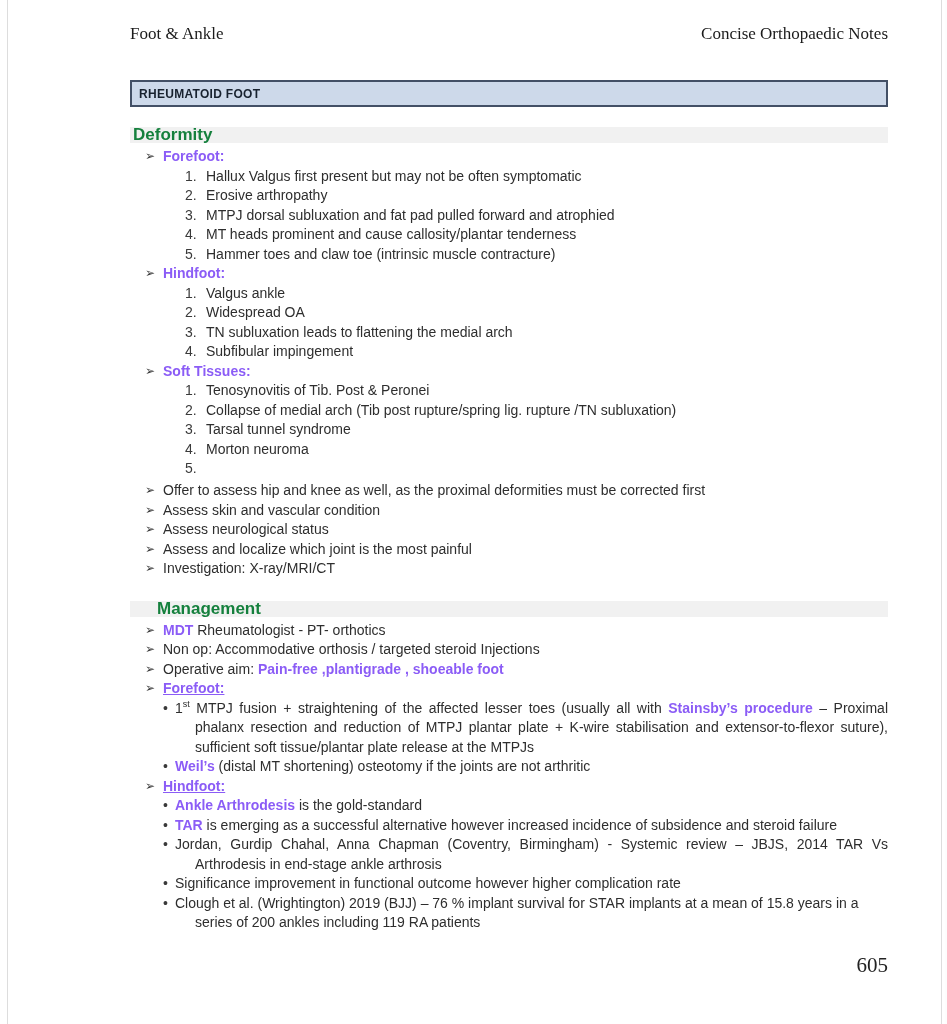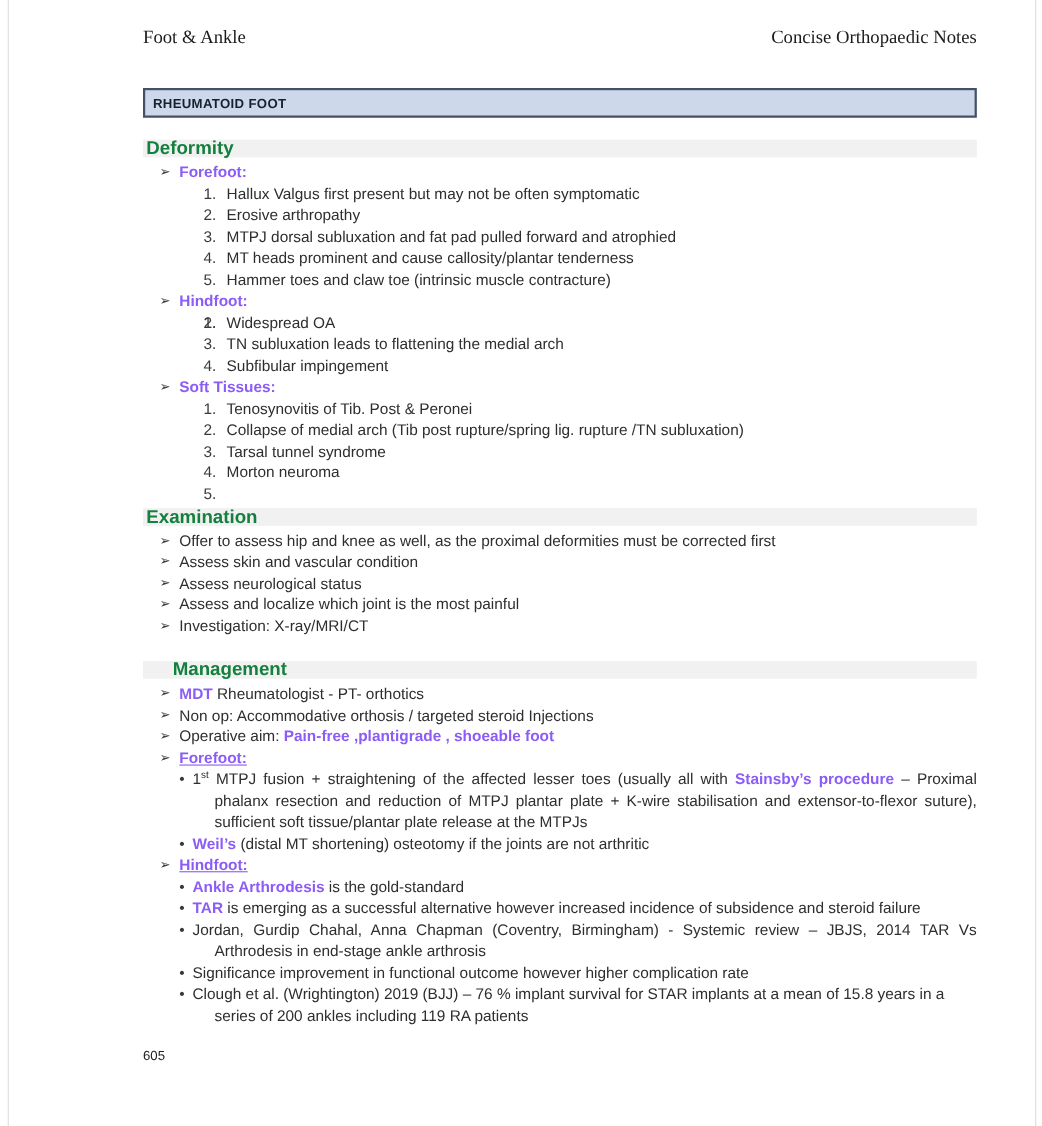--- a/index.html
+++ b/index.html
@@ -36,22 +36,22 @@
   .arrow > .txt{margin-left:33px;}
   .num > .marker{left:55px;}
   .num > .txt{margin-left:76px;}
   .bullet > .marker{left:33px;}
   .bullet > .txt{margin-left:65px;text-indent:-20px;}
   .justify > .txt{text-align:justify;}
   .seg-b{font-weight:bold;color:#8b5cf6;}
   .seg-u{text-decoration:underline;}
   sup{font-size:9px;line-height:0;vertical-align:super;}
   .page-number{
-    margin-top:20px;text-align:left;font-family:Liberation Sans, sans-serif;
-    font-size:12px;color:#222;
+    margin-top:20px;text-align:right;font-family:Liberation Serif, serif;
+    font-size:21px;color:#222;
   }
 </style>
 </head>
 <body>
 
 <div class="page">
   <div class="edge left"></div>
   <div class="edge right"></div>
 
   <div class="content">
@@ -90,20 +90,21 @@
           <div class="line num">
             <span class="marker">5.</span>
             <span class="txt"><span>Hammer toes and claw toe (intrinsic muscle contracture)</span></span>
           </div>
           <div class="line arrow">
             <span class="marker">➢</span>
             <span class="txt"><span class="seg-b">Hindfoot:</span></span>
           </div>
           <div class="line num">
             <span class="marker">1.</span>
+            <span class="txt"><span>Valgus ankle</span></span>
           </div>
           <div class="line num">
             <span class="marker">2.</span>
             <span class="txt"><span>Widespread OA</span></span>
           </div>
           <div class="line num">
             <span class="marker">3.</span>
             <span class="txt"><span>TN subluxation leads to flattening the medial arch</span></span>
           </div>
           <div class="line num">
@@ -128,21 +129,20 @@
           </div>
           <div class="line num">
             <span class="marker">4.</span>
             <span class="txt"><span>Morton neuroma</span></span>
           </div>
           <div class="line num">
             <span class="marker">5.</span>
           </div>
         </div>
         <div class="section">
-          <div class="section-bar" style="background: rgb(241, 241, 241);">Examination</div>
           <div class="line arrow">
             <span class="marker">➢</span>
             <span class="txt"><span>Offer to assess hip and knee as well, as the proximal deformities must be corrected first</span></span>
           </div>
           <div class="line arrow">
             <span class="marker">➢</span>
             <span class="txt"><span>Assess skin and vascular condition</span></span>
           </div>
           <div class="line arrow">
             <span class="marker">➢</span>

